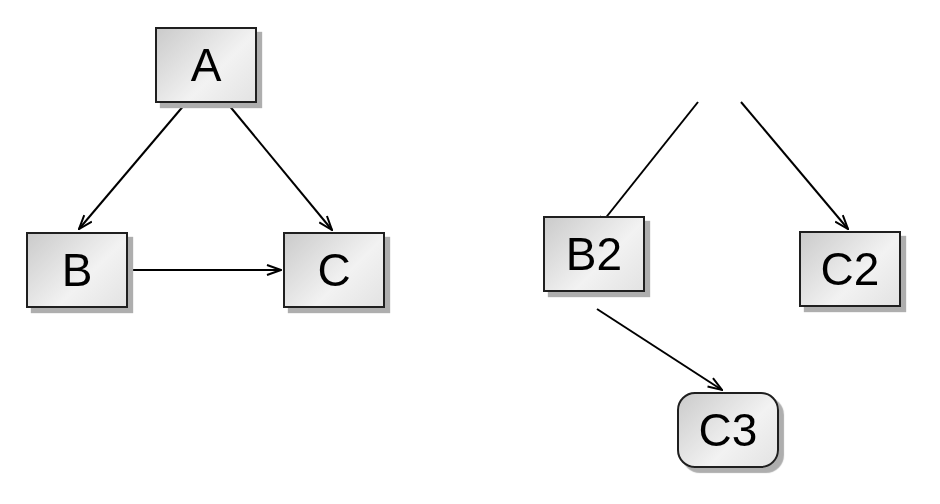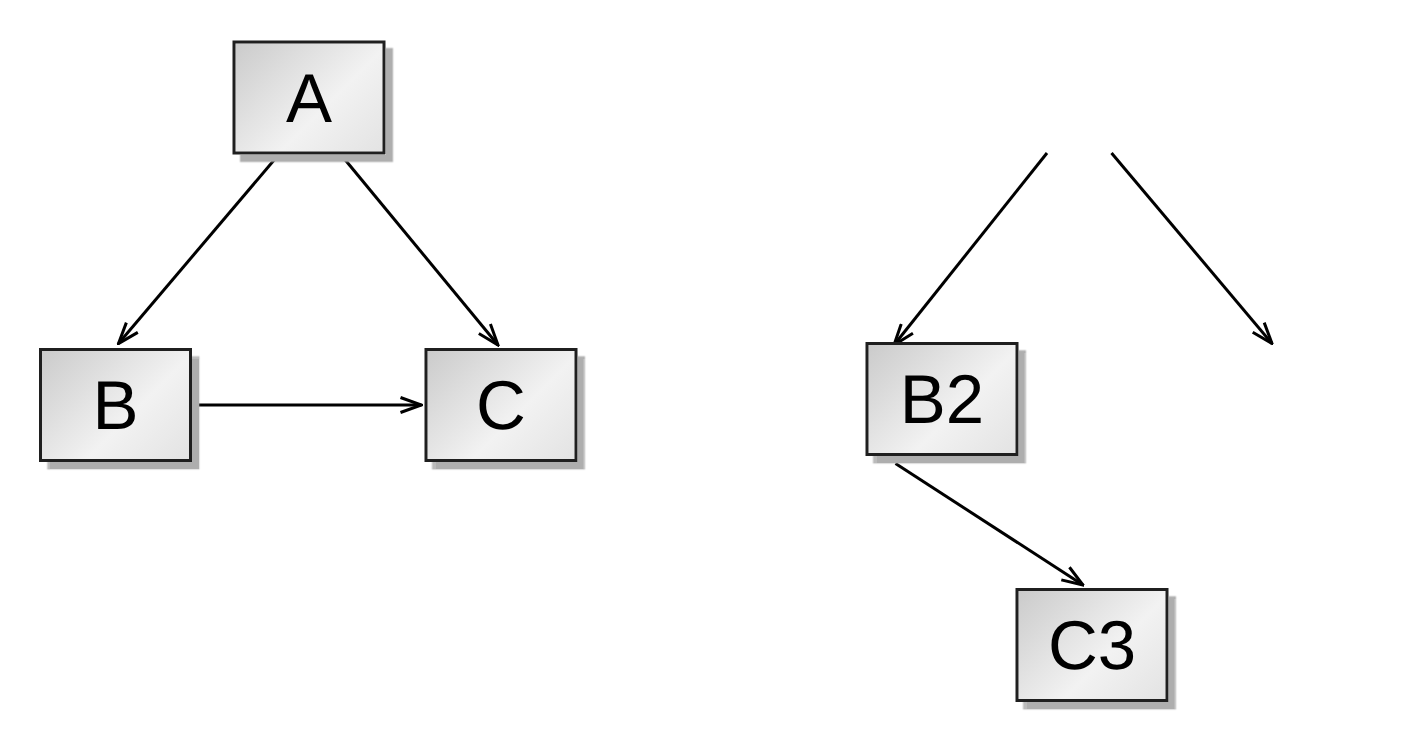--- a/index.html
+++ b/index.html
@@ -36,23 +36,23 @@
     justify-content: center;
     font-size: 46px;
     color: #000000;
     z-index: 2;
     user-select: none;
   }
   .node-a  { left: 155px; top:  27px; }
   .node-b  { left:  26px; top: 232px; }
   .node-c  { left: 283px; top: 232px; }
   .node-a2 { left: 669px; top:  26px; }
-  .node-b2 { left: 543px; top: 228px; margin-left: 34px; }
+  .node-b2 { left: 543px; top: 216px; }
   .node-c2 { left: 799px; top: 231px; }
-  .node-c3 { left: 677px; top: 392px; }
+  .node-c3 { left: 677px; top: 392px; border-radius: 18px; }
   .edge {
     stroke: #000000;
     stroke-width: 2;
     fill: none;
   }
 </style>
 </head>
 <body>
 
 <div class="canvas">
@@ -68,15 +68,16 @@
     <line class="edge" x1="128" y1="270" x2="281" y2="270" marker-end="url(#arrowhead)"></line>
     <line class="edge" x1="698" y1="102" x2="596" y2="230" marker-end="url(#arrowhead)"></line>
     <line class="edge" x1="741" y1="102" x2="848" y2="229" marker-end="url(#arrowhead)"></line>
     <line class="edge" x1="597" y1="309" x2="722" y2="390" marker-end="url(#arrowhead)"></line>
   </svg>
 
   <div class="node node-a">A</div>
   <div class="node node-b">B</div>
   <div class="node node-c">C</div>
   <div class="node node-b2">B2</div>
+  <div class="node node-c2">C2</div>
   <div class="node node-c3">C3</div>
 
 </div>
 
 </body></html>

